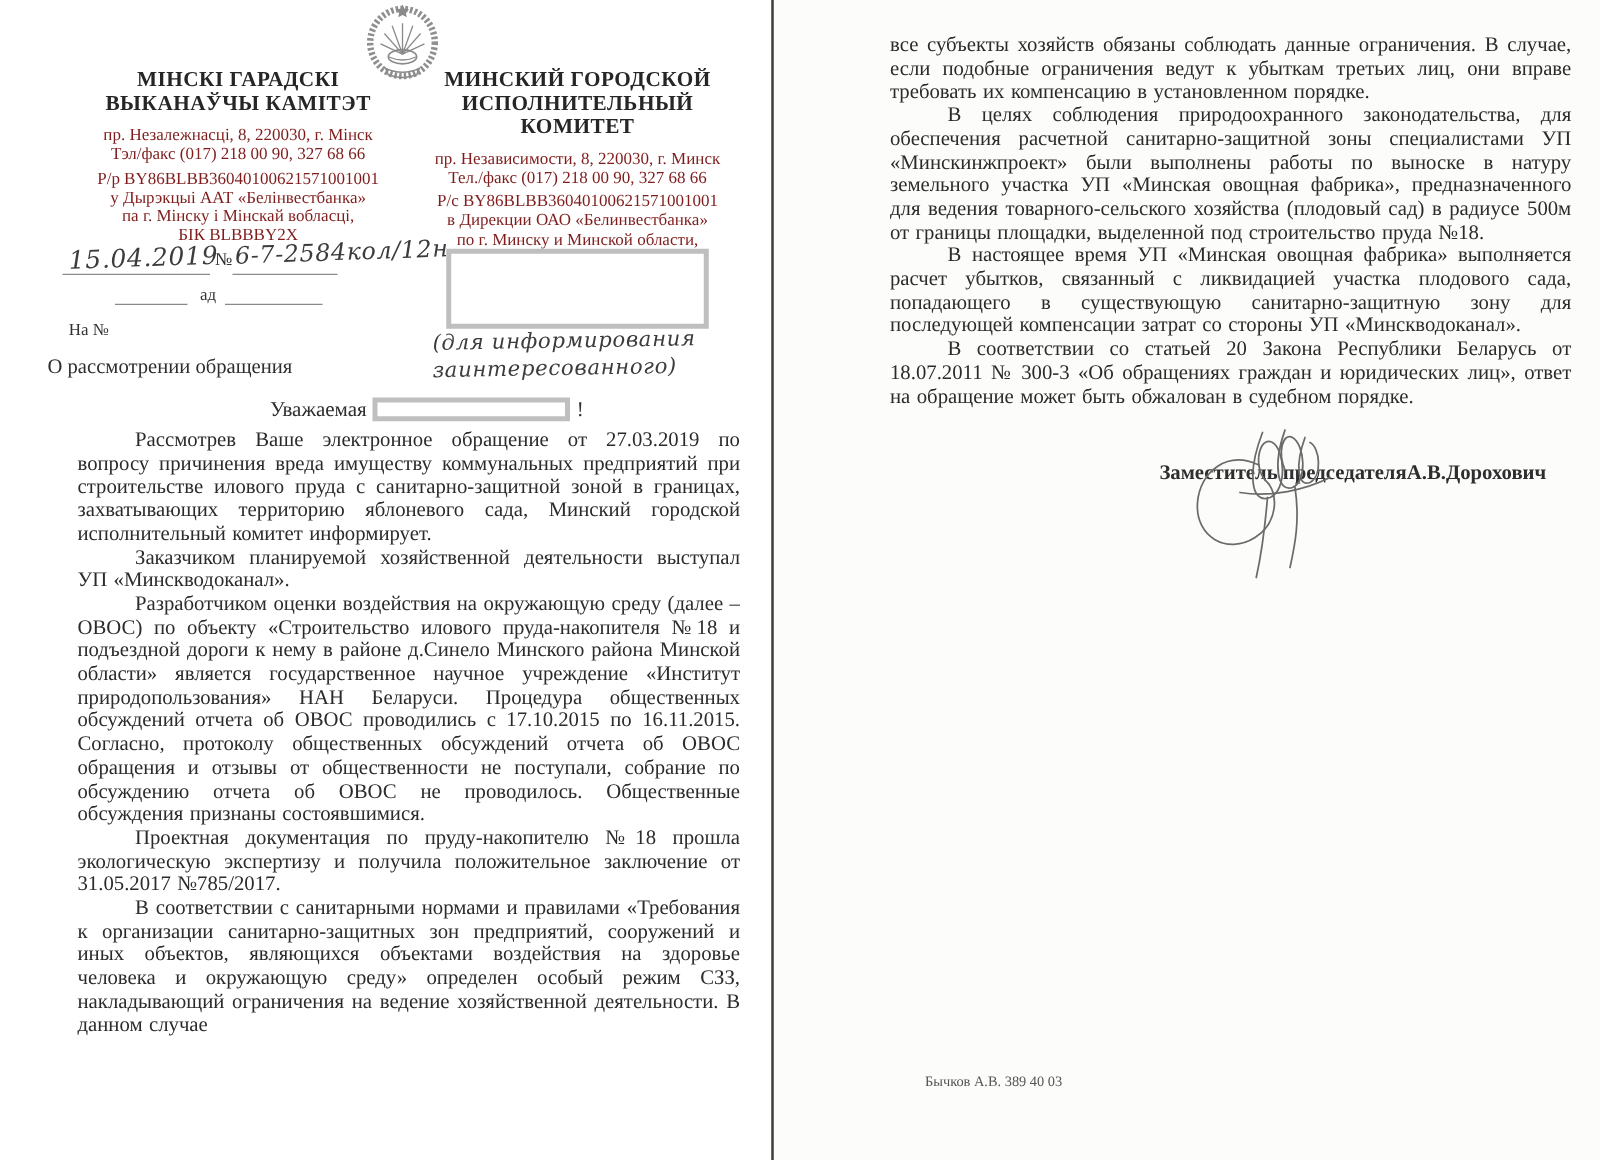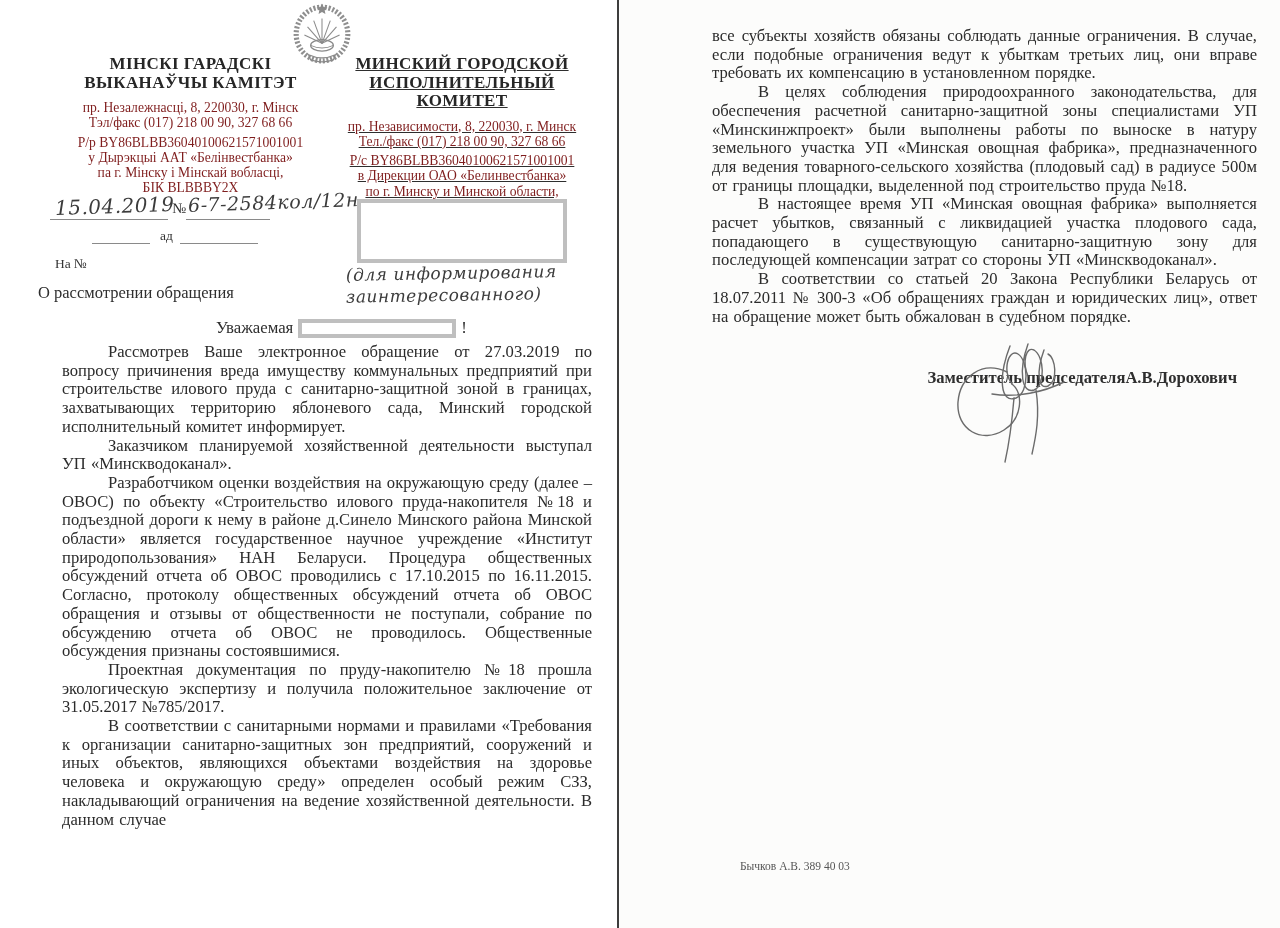--- a/index.html
+++ b/index.html
@@ -28,21 +28,21 @@
   .uline{position:absolute;height:1px;background:#8a8a8a;}
 
   .small-label{font-size:13.5px;color:#333;position:absolute;}
 
   .redaction{
     position:absolute;background:#ffffff;border:4px solid #bfbfbf;box-sizing:border-box;
   }
 
   .subject{position:absolute;left:38px;top:283px;font-size:16.5px;color:#2e2e2e;}
 
-  .salutation{position:absolute;left:216px;top:318px;display:flex;align-items:center;gap:5px;font-size:16.8px;}
+  .salutation{position:absolute;left:216px;top:318px;display:flex;align-items:flex-start;gap:5px;font-size:16.8px;}
   .salutation .name-box{width:158px;height:19px;position:relative;border:4px solid #bfbfbf;background:#fff;box-sizing:border-box;}
 
   .body-text{position:absolute;font-size:16.6px;line-height:18.7px;color:#2b2b2b;word-spacing:1px;}
   #left-body{left:62px;top:343px;width:530px;}
   #right-body{left:712px;top:27px;width:545px;}
   .para{text-align:justify;text-indent:46px;margin:0;}
   .para.noindent{text-indent:0;}
 
   .sig-row{position:absolute;left:712px;top:368px;width:525px;display:flex;justify-content:flex-end;font-size:16.6px;font-weight:bold;}
   .sig-scribble{position:absolute;left:952px;top:332px;width:125px;height:135px;}
@@ -80,21 +80,21 @@
   <div class="lh-name">ВЫКАНАЎЧЫ КАМІТЭТ</div>
   <div style="height:8px"></div>
   <div class="lh-line">пр. Незалежнасці, 8, 220030, г. Мінск</div>
   <div class="lh-line">Тэл/факс (017) 218 00 90, 327 68 66</div>
   <div class="lh-line lh-gap">Р/р BY86BLBB36040100621571001001</div>
   <div class="lh-line">у Дырэкцыі ААТ «Белінвестбанка»</div>
   <div class="lh-line">па г. Мінску і Мінскай вобласці,</div>
   <div class="lh-line">БІК BLBBBY2X</div>
 </div>
 
-<div class="lh-col" style="left:328px;top:55px;width:268px;text-decoration:underline;">
+<div class="lh-col" style="left:328px;top:55px;width:268px;">
   <div class="lh-name">МИНСКИЙ ГОРОДСКОЙ</div>
   <div class="lh-name">ИСПОЛНИТЕЛЬНЫЙ КОМИТЕТ</div>
   <div style="height:8px"></div>
   <div class="lh-line">пр. Независимости, 8, 220030, г. Минск</div>
   <div class="lh-line">Тел./факс (017) 218 00 90, 327 68 66</div>
   <div class="lh-line lh-gap">Р/с BY86BLBB36040100621571001001</div>
   <div class="lh-line">в Дирекции ОАО «Белинвестбанка»</div>
   <div class="lh-line">по г. Минску и Минской области,</div>
   <div class="lh-line">БИК BLBBBY2X</div>
 </div>

